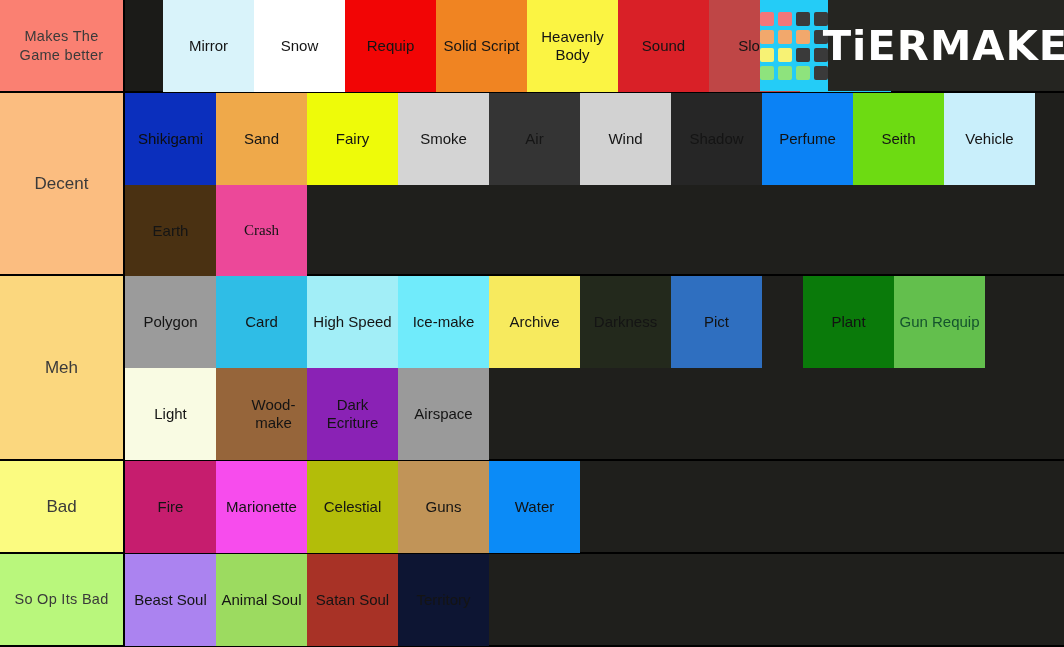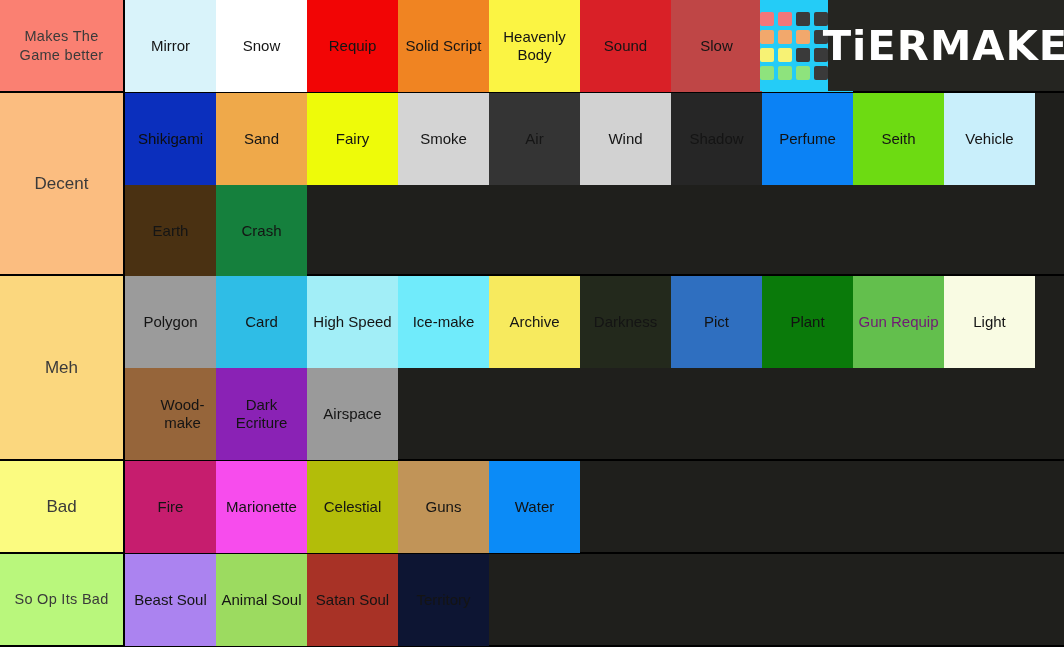--- a/index.html
+++ b/index.html
@@ -55,21 +55,21 @@
     justify-content: center;
     text-align: center;
     font-size: 15px;
     line-height: 1.18;
     color: #111;
     padding: 2px 3px;
     overflow: hidden;
   }
 
   
-  .h1 { height: 93px; }
+  .h1 { height: 93px; gap: 38px; }
   .h2 { height: 183px; }
   .h3 { height: 185px; }
   .h4 { height: 93px; }
   .h5 { height: 93px; justify-content: space-between; }
 
   
   #watermark {
     position: absolute;
     top: 0; right: 0;
     width: 304px; height: 91px;
@@ -128,35 +128,35 @@
         <div class="tile" style="background: rgb(239, 169, 74); color: rgb(20, 20, 20);">Sand</div>
         <div class="tile" style="background: rgb(238, 251, 9); color: rgb(20, 20, 20);">Fairy</div>
         <div class="tile" style="background: rgb(212, 212, 212); color: rgb(20, 20, 20);">Smoke</div>
         <div class="tile" style="background: rgb(52, 52, 52); color: rgb(21, 21, 21);">Air</div>
         <div class="tile" style="background: rgb(210, 210, 210); color: rgb(20, 20, 20);">Wind</div>
         <div class="tile" style="background: rgb(38, 38, 38); color: rgb(20, 20, 20);">Shadow</div>
         <div class="tile" style="background: rgb(11, 130, 245); color: rgb(17, 17, 17);">Perfume</div>
         <div class="tile" style="background: rgb(109, 219, 18); color: rgb(20, 20, 20);">Seith</div>
         <div class="tile" style="background: rgb(201, 239, 251); color: rgb(20, 20, 20);">Vehicle</div>
         <div class="tile" style="background: rgb(74, 49, 18); color: rgb(21, 21, 21);">Earth</div>
-        <div class="tile" style="background: #15803d; color: rgb(20, 20, 20);">Crash</div>
+        <div class="tile" style="background: #ec4899; color: rgb(20, 20, 20); font-family: Liberation Serif, serif;">Crash</div>
       </div>
     </div>
     <div class="tier-row h3">
       <div class="tier-label" style="background: rgb(251, 215, 126);">Meh</div>
       <div class="tier-items">
         <div class="tile" style="background: rgb(155, 155, 155); color: rgb(20, 20, 20);">Polygon</div>
         <div class="tile" style="background: rgb(47, 189, 230); color: rgb(20, 20, 20);">Card</div>
         <div class="tile" style="background: rgb(162, 238, 247); color: rgb(20, 20, 20);">High Speed</div>
         <div class="tile" style="background: rgb(112, 235, 251); color: rgb(20, 20, 20);">Ice-make</div>
         <div class="tile" style="background: rgb(247, 234, 94); color: rgb(20, 20, 20);">Archive</div>
         <div class="tile" style="background: rgb(35, 41, 28); color: rgb(20, 20, 20);">Darkness</div>
         <div class="tile" style="background: rgb(47, 111, 192); color: rgb(18, 18, 18);">Pict</div>
-        <div class="tile" style="background: rgb(10, 122, 10); color: rgb(18, 18, 18);">Plant</div>
-        <div class="tile" style="background: rgb(99, 191, 77); color: #701a75;">Gun Requip</div>
+        <div class="tile" style="background: rgb(10, 122, 10); color: rgb(18, 18, 18); margin-left: 41px;">Plant</div>
+        <div class="tile" style="background: rgb(99, 191, 77); color: #14532d;">Gun Requip</div>
         <div class="tile" style="background: rgb(249, 251, 227); color: rgb(20, 20, 20);">Light</div>
         <div class="tile" style="background: rgb(150, 101, 58); color: rgb(20, 20, 20); padding-left: 27px;">Wood-make</div>
         <div class="tile" style="background: rgb(138, 34, 181); color: rgb(19, 19, 19);">Dark Ecriture</div>
         <div class="tile" style="background: rgb(154, 154, 154); color: rgb(20, 20, 20);">Airspace</div>
       </div>
     </div>
     <div class="tier-row h4">
       <div class="tier-label" style="background: rgb(251, 251, 128);">Bad</div>
       <div class="tier-items">
         <div class="tile" style="background: rgb(198, 29, 110); color: rgb(20, 20, 20);">Fire</div>

